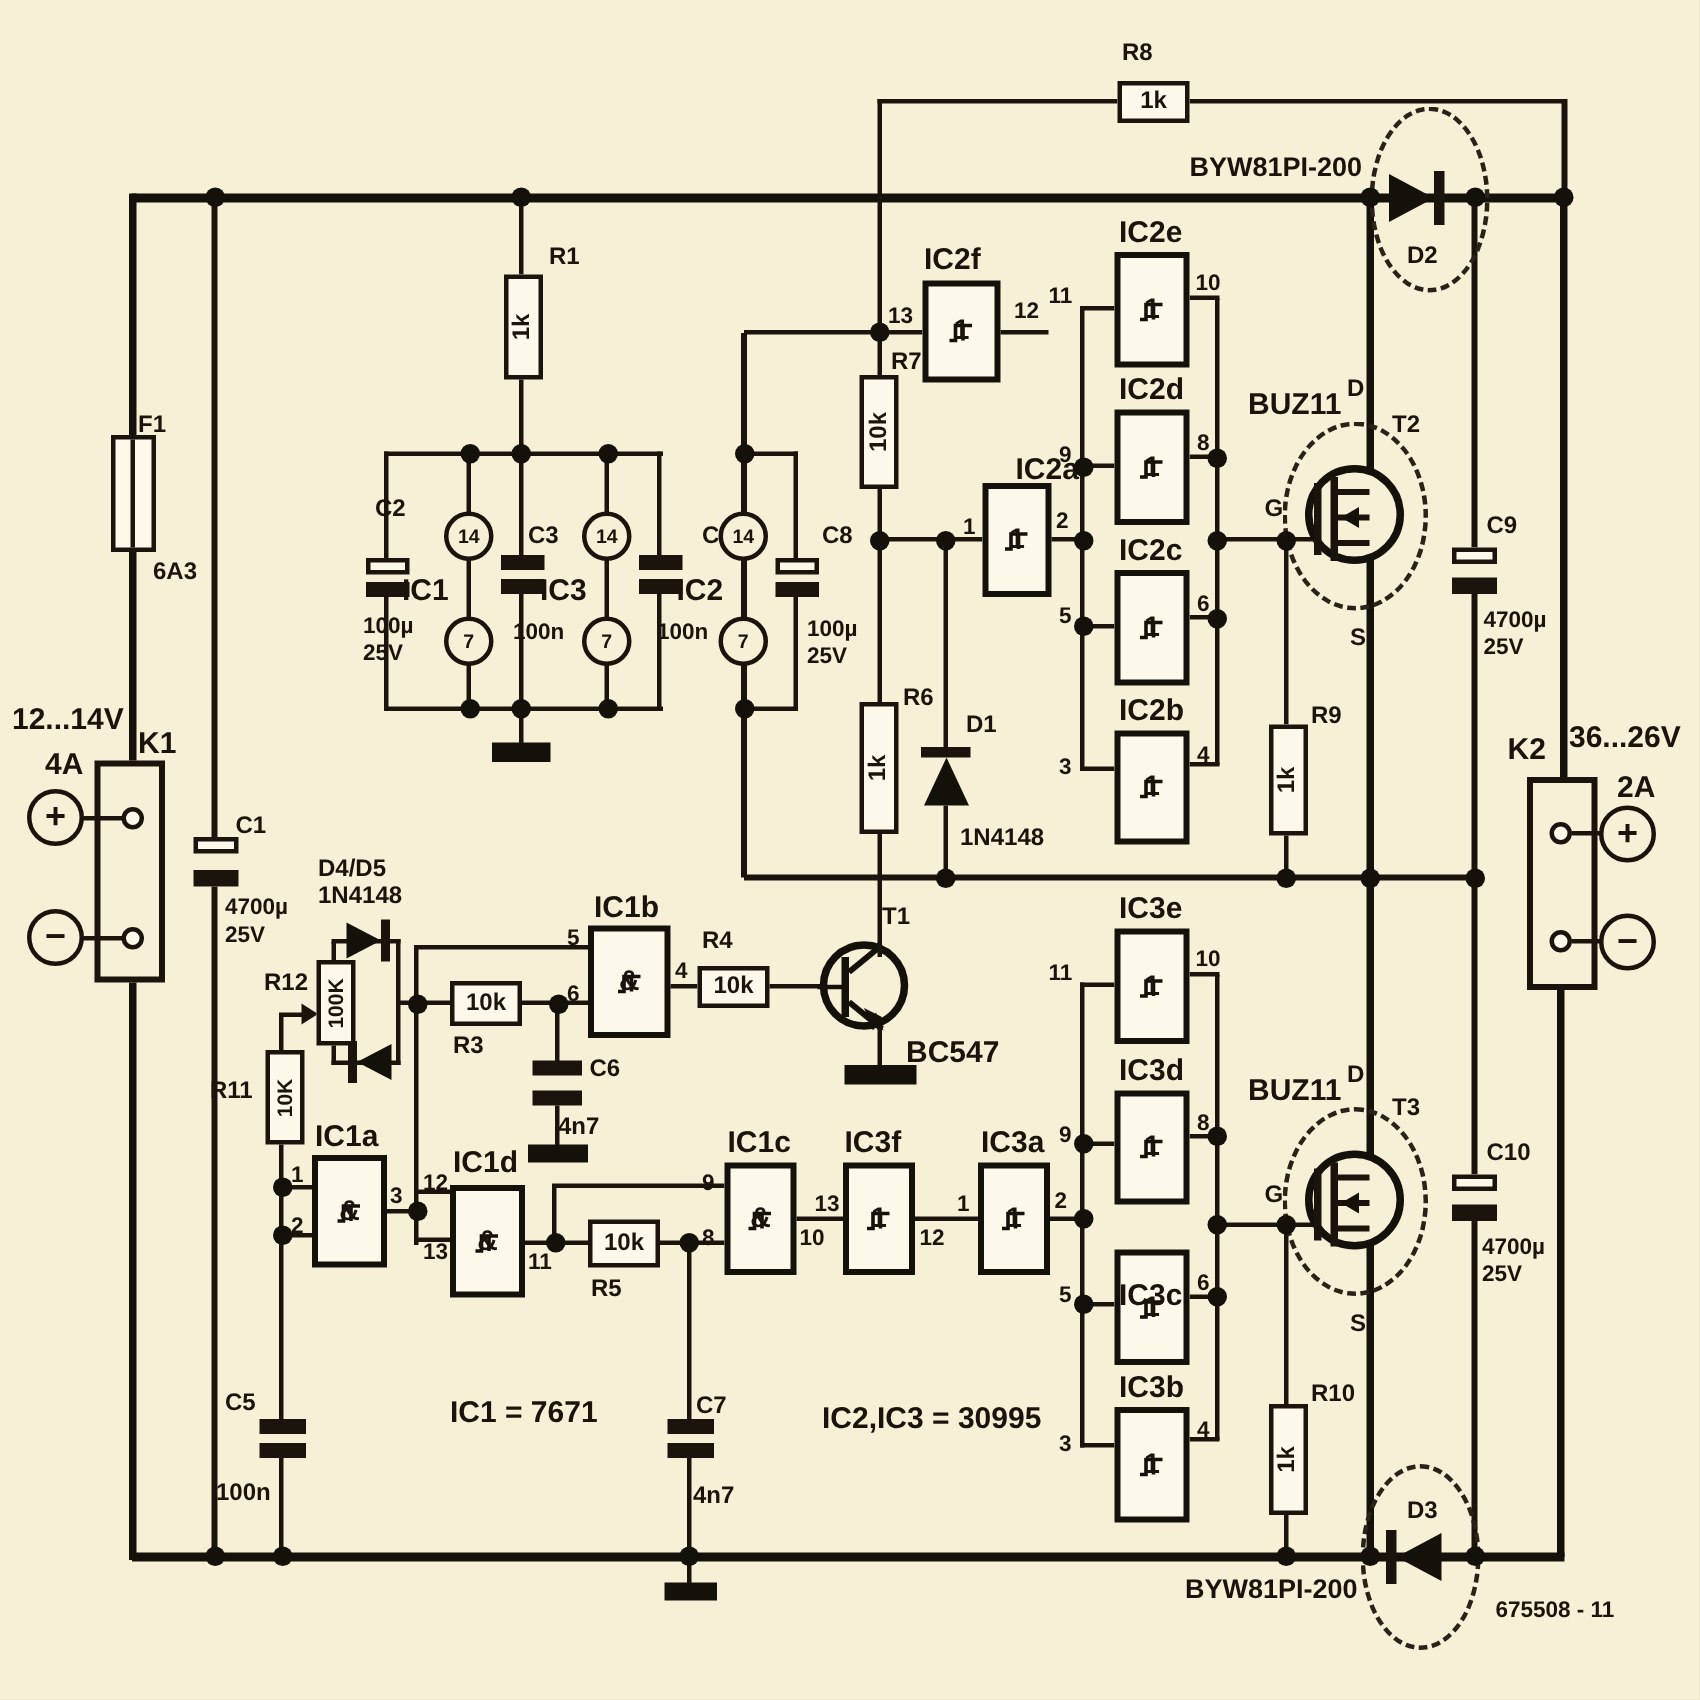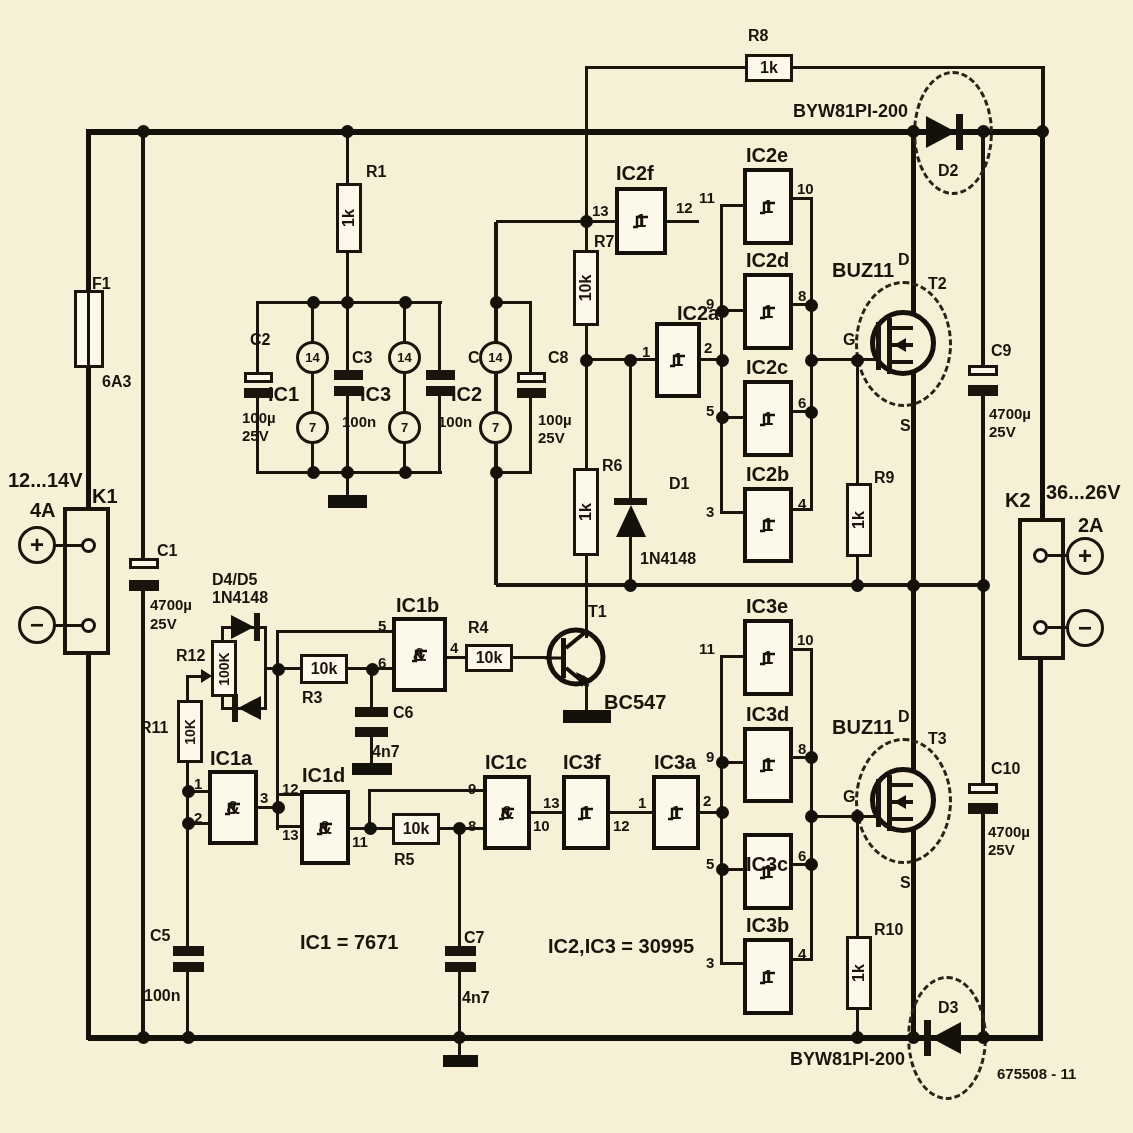--- a/index.html
+++ b/index.html
@@ -181,21 +181,21 @@
   <div class="rbox" style="left:573px;top:468px;width:26px;height:88px">
       <span class="vt">1k</span>
     </div>
   <b class="t" style="left:602px;top:458px">R6</b>
   <div class="w" style="left:585px;top:556px;width:3px;height:78px"></div>
 
   <div class="w" style="left:629px;top:360px;width:3px;height:140px"></div>
   <div class="pl" style="left:614px;top:498px;width:33px;height:7px"></div>
   <div class="tri" style="left:616px;top:505px;border-left:15px solid transparent;border-right:15px solid transparent;border-bottom:32px solid #14100a"></div>
   <div class="w" style="left:629px;top:537px;width:3px;height:48px"></div>
-  <b class="t" style="left:669px;top:476px">D1</b>
+  <b class="t" style="left:644px;top:476px">D1</b>
   <b class="t" style="left:640px;top:551px">1N4148</b>
 
   <div class="w" style="left:186px;top:677px;width:3px;height:25px"></div>
   <div class="w" style="left:186px;top:675px;width:18px;height:3px"></div>
   <div class="tri" style="left:201px;top:669px;border-top:7px solid transparent;border-bottom:7px solid transparent;border-left:11px solid #1b140c"></div>
   <div class="rbox" style="left:211px;top:640px;width:26px;height:57px">
       <span class="vt" style="font-size:14px">100K</span>
     </div>
   <b class="t" style="left:176px;top:648px">R12</b>
   <div class="rbox" style="left:177px;top:700px;width:26px;height:63px">

